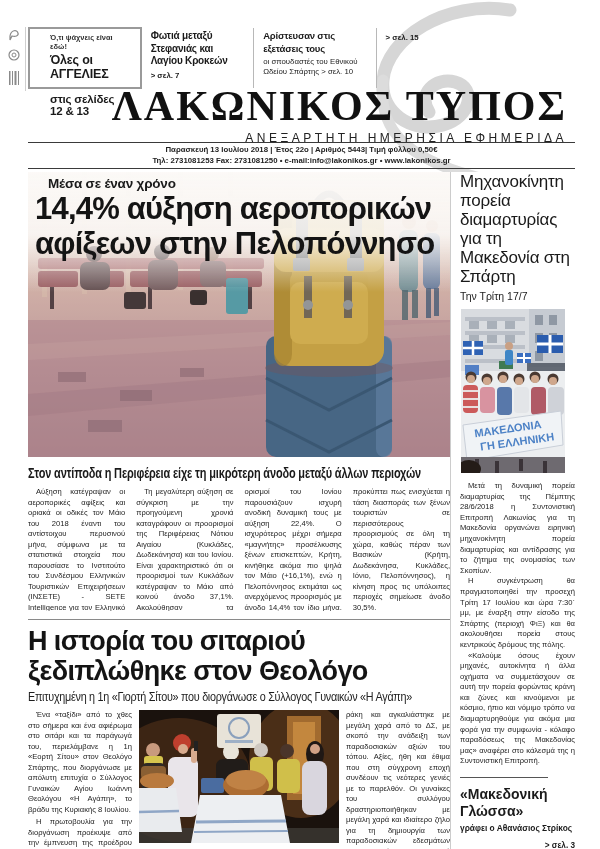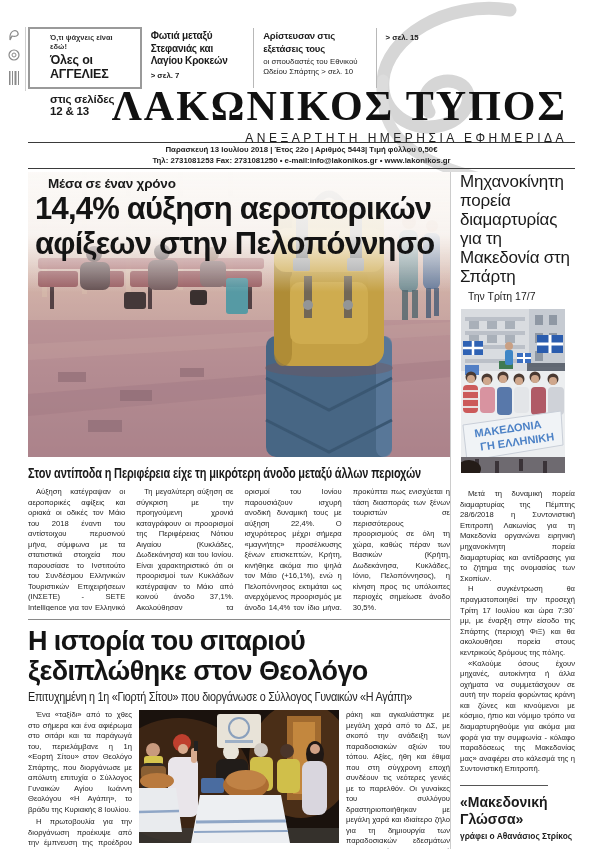--- a/index.html
+++ b/index.html
@@ -59,23 +59,23 @@
   .s2-headline span{display:block}
   .s2-deck{font-size:12px;letter-spacing:-.3px;margin:4px 0 6px;white-space:nowrap;transform:scaleX(.9);transform-origin:left center;color:#1e1e1e}
   .s2-row{display:flex;gap:7px}
   .s2-col{width:104px;overflow:hidden;height:142px}
   .s2-photo{width:200px;height:133px}
   .s2-photo svg{display:block}
   .s2-col p + p{margin-top:2px}
 
   
   .sb-title{font-size:17px;line-height:19px;font-weight:normal;letter-spacing:-.2px}
-  .sb-date{font-size:10.5px;margin:4px 8px 7px;color:#222}
+  .sb-date{font-size:10.5px;margin:4px 0 7px;color:#222}
   .sb-photo{width:104px;height:164px;display:block;margin:0 auto 0 1px}
-  .sb-body{margin-top:16px}
+  .sb-body{margin-top:8px}
   .sb-body p{font-size:7.6px;line-height:10.6px;text-align:justify;text-indent:8px;color:#222}
   .sb-rule{width:88px;border:none;border-top:1px solid #555;margin:10px 0 8px}
   .op-title{font-size:14px;line-height:16.5px;font-weight:bold}
   .op-byline{font-size:8.4px;font-weight:bold;margin-top:4px}
   .op-pageline{display:flex;align-items:flex-end;margin-top:8px}
   .op-line{flex:1;border-bottom:1px solid #444;height:7px;margin-right:4px}
   .op-page{font-size:8.2px;font-weight:bold;white-space:nowrap}
 </style>
 </head>
 <body>

